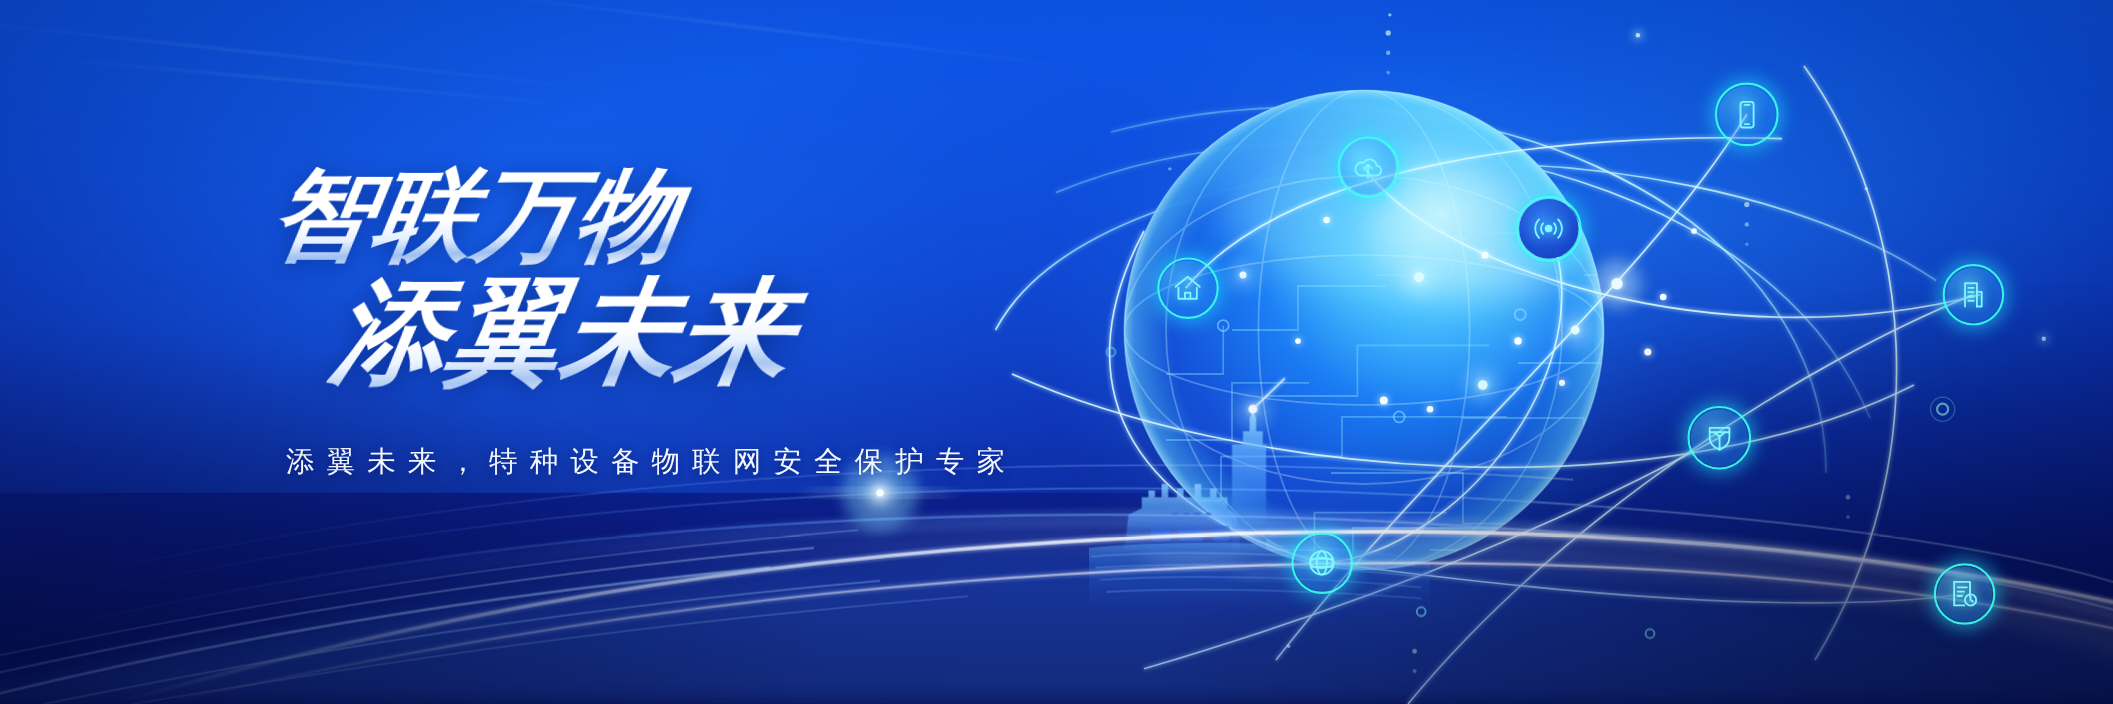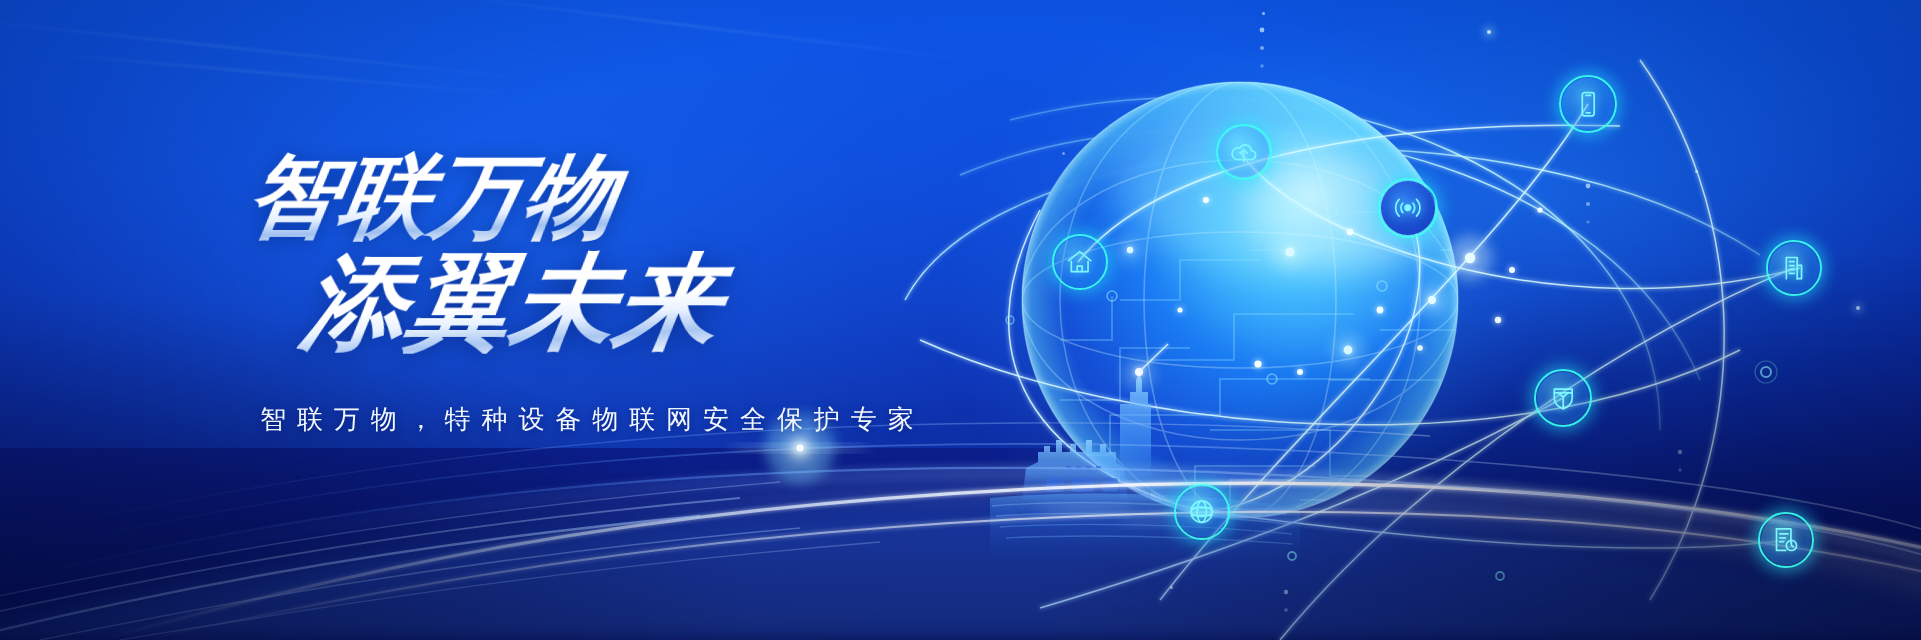--- a/index.html
+++ b/index.html
@@ -512,21 +512,21 @@
     </g>
   </svg>
 
   <div class="bg-darkcorner-l"></div>
   <div class="bg-darkcorner-r"></div>
   <div class="bg-vignette"></div>
 
   <div class="text-block">
     <div class="headline"><span class="hl-1">智联万物</span></div>
     <div class="headline"><span class="hl-2">添翼未来</span></div>
-    <div class="subtitle">智联万物，特种设备物联网安全保护专家</div>
+    <div class="subtitle">添翼未来，特种设备物联网安全保护专家</div>
   </div>
 
   <div class="node" style="left:1216px; top:124px; width:56px; height:56px;">
     <div class="node-ring"></div>
     <div class="node-fill"></div>
     <span class="node-glyph">
       <svg viewBox="0 0 24 24">
         <path d="M6.5 18h11a3.4 3.4 0 0 0 .4-6.8A4.8 4.8 0 0 0 9 9.2A3.5 3.5 0 0 0 6.5 18z"></path>
         <path d="M12 19.5V10.5"></path>
         <path d="M9.3 13.1L12 10.4l2.7 2.7"></path>

